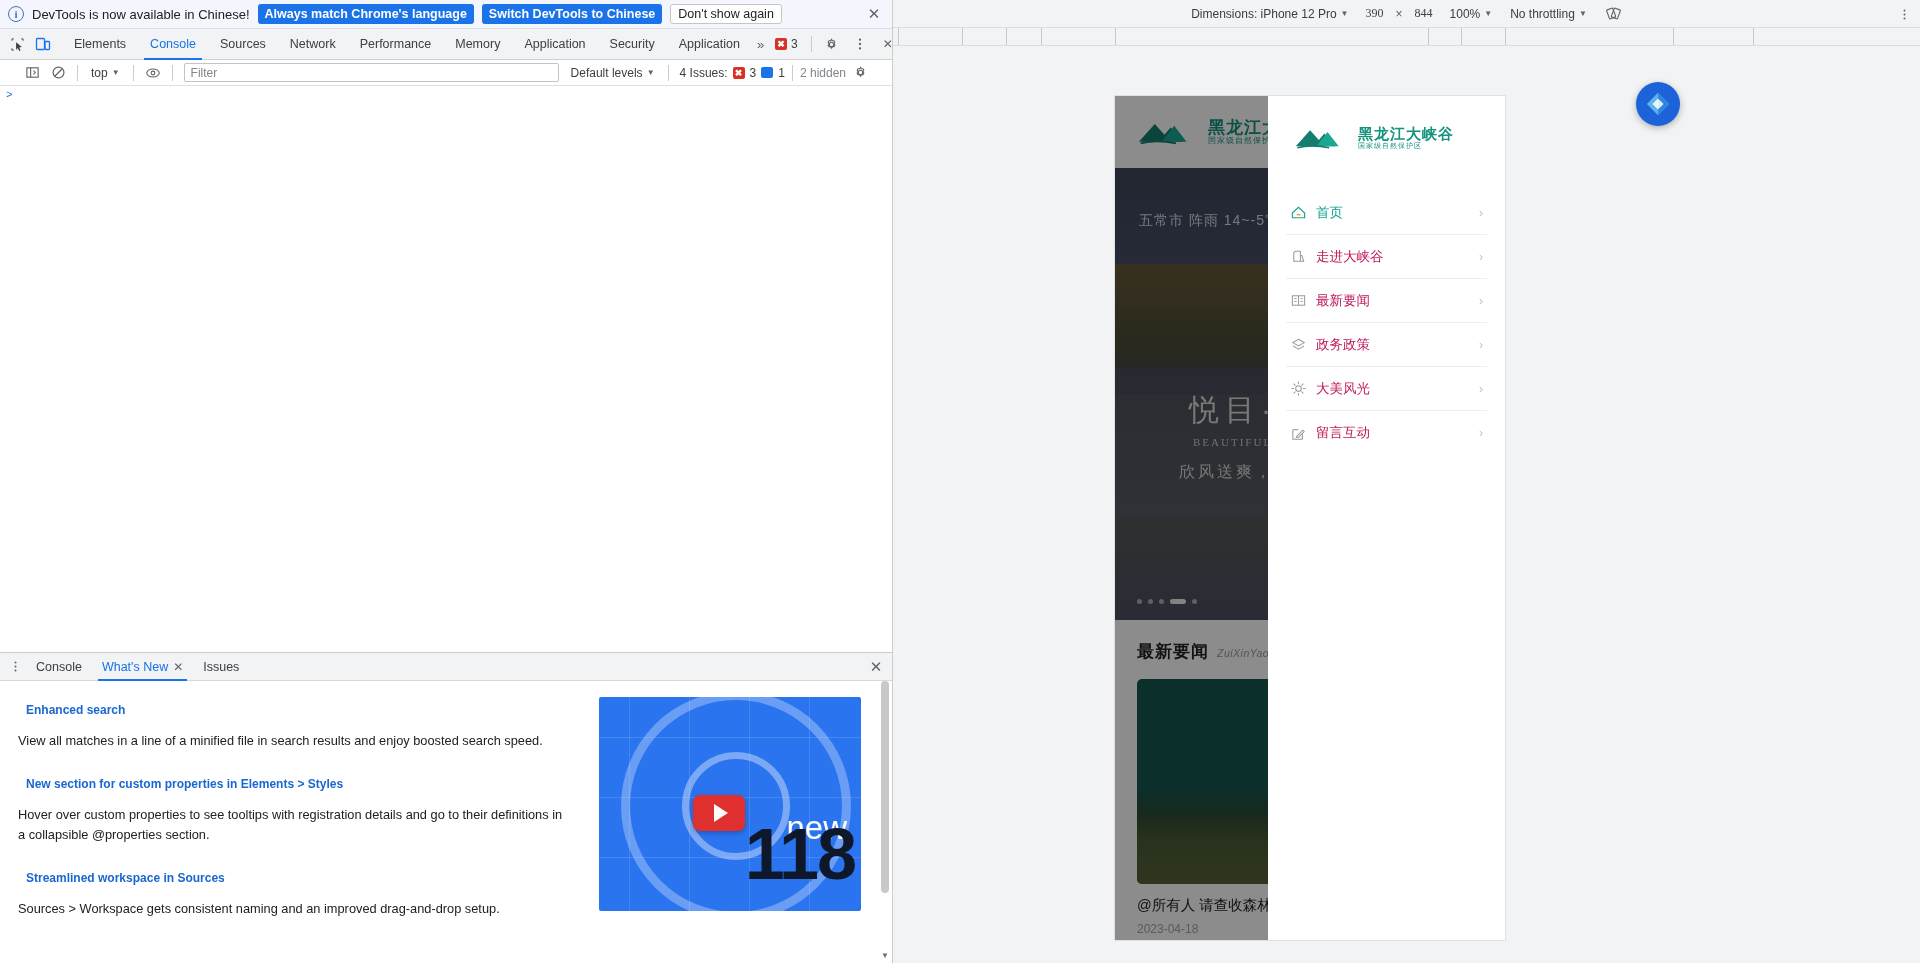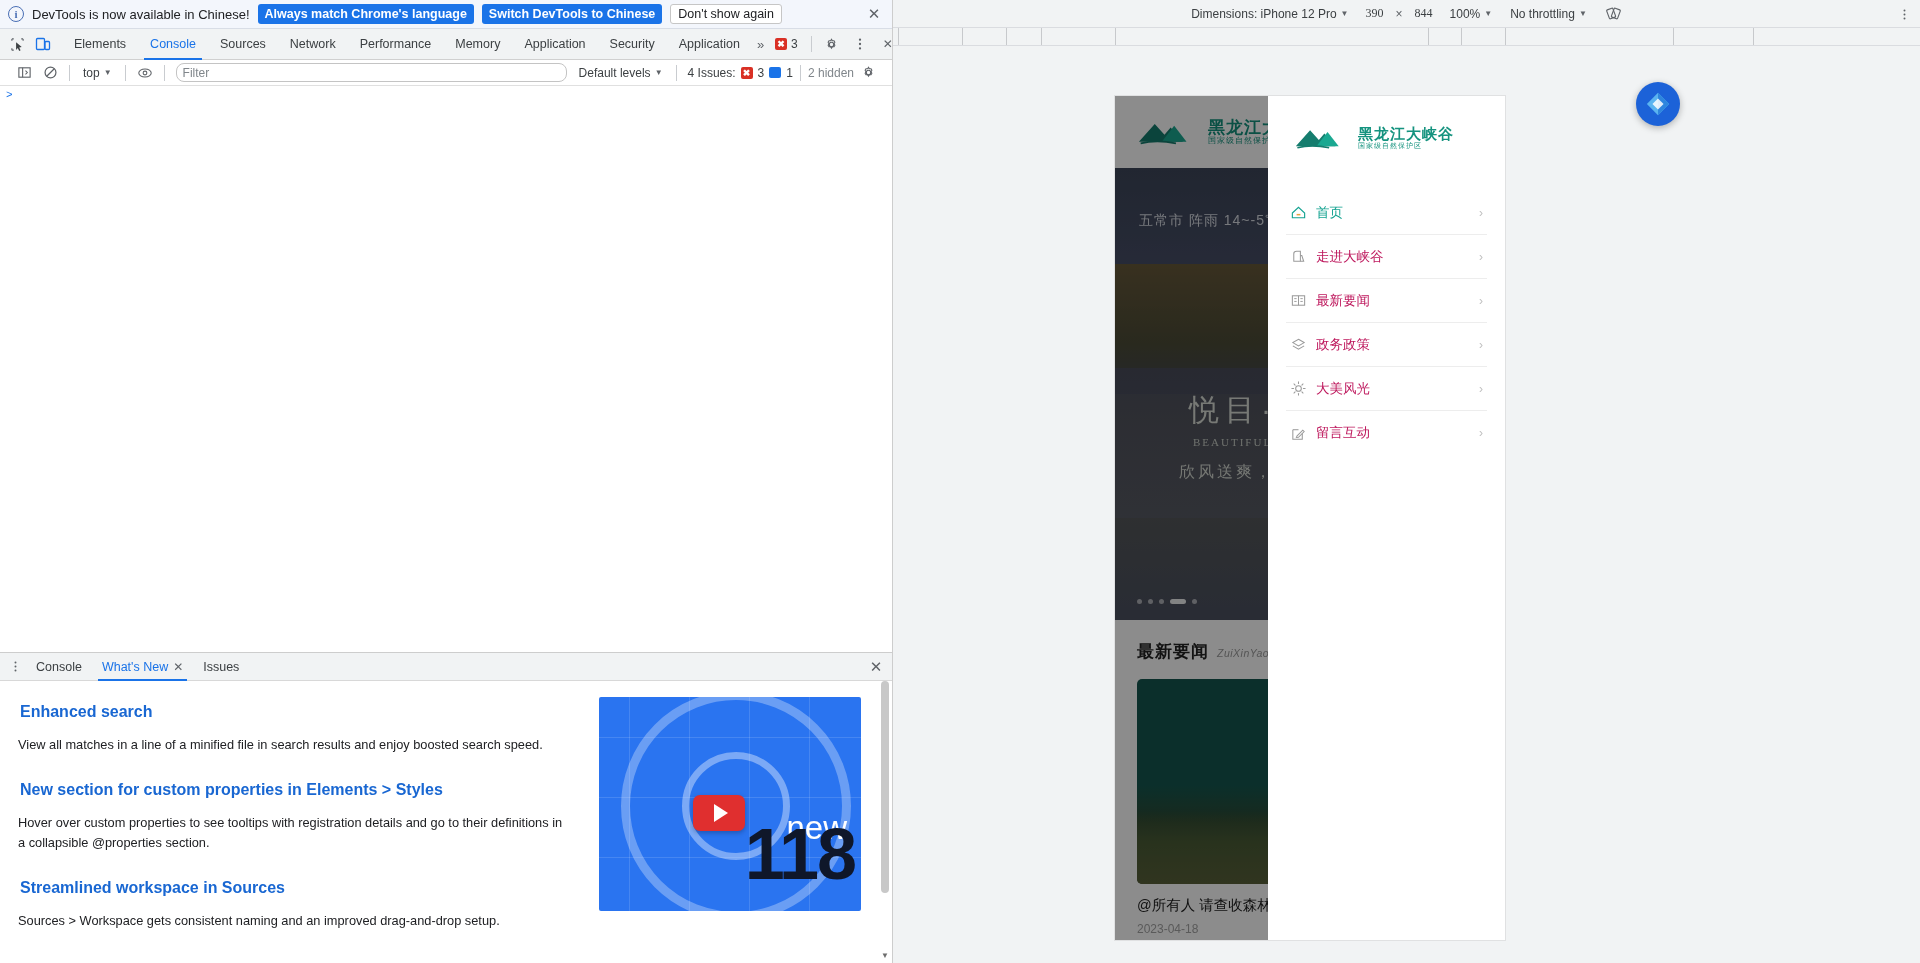--- a/index.html
+++ b/index.html
@@ -94,33 +94,33 @@
   .sq-info {
     width:12px;height:11px;background:#1a73e8;border-radius:2px;
     display:flex;align-items:center;justify-content:center;color:#fff;font-size:9px;
   }
   .vdiv { width:1px; height:16px; background:#c9ccd0; margin:0 5px; }
 
   
   .ctoolbar {
     height:26px; min-height:26px;
     background:#fff; border-bottom:1px solid #e0e0e0;
-    display:flex; align-items:center; padding:0 12px; gap:2px;
+    display:flex; align-items:center; padding:0 20px; gap:2px;
   }
   .ct-btn {
     width:24px;height:22px;display:flex;align-items:center;justify-content:center;
     color:#5f6368;cursor:pointer;flex:none;
   }
   .ctx-select {
     display:flex;align-items:center;gap:4px;font-size:12px;color:#3c4043;
     padding:0 6px;cursor:pointer;height:22px;
   }
   .caret { font-size:8px; color:#5f6368; }
   .filter-box {
-    flex:1; height:19px; border:1px solid #c4c4c4; border-radius:8px;
+    flex:1; height:19px; border:1px solid #c4c4c4; border-radius:2px;
     margin:0 4px; padding:0 6px; font-size:12px; color:#80868b;
     display:flex; align-items:center; background:#fff;
     max-width:412px;
   }
   .levels {
     display:flex;align-items:center;gap:4px;font-size:12px;color:#3c4043;
     padding:0 6px;cursor:pointer;white-space:nowrap;
   }
   .issues-sum { display:flex;align-items:center;gap:5px;font-size:12px;color:#3c4043;
     padding-left:4px; white-space:nowrap; cursor:pointer; }
@@ -161,21 +161,21 @@
   .drawer-close { margin-left:auto; width:24px;height:24px;display:flex;
     align-items:center;justify-content:center;color:#5f6368;font-size:15px;cursor:pointer;}
 
   .wn-subtitle {
     height:26px; min-height:26px; display:flex; align-items:center;
     padding:0 14px; font-size:12.5px; color:#202124;
     background:#f8f9fa; border-bottom:1px solid #e4e6e8;
   }
   .wn-body { flex:1; overflow:hidden; padding:22px 18px 0 18px; position:relative; display:flex; }
   .wn-col { width:580px; }
-  .wn-h { color:#1967d2; font-size:16px; font-weight:bold; margin:0 0 14px 2px; }
+  .wn-h { color:#1967d2; font-size:12px; font-weight:bold; margin:0 0 14px 8px; }
   .wn-p { color:#202124; font-size:12.8px; line-height:20px; margin:0 0 26px 0; max-width:545px;}
   .wn-img {
     position:absolute; left:599px; top:16px; width:262px; height:214px;
     background:#2a74f0; border-radius:2px; overflow:hidden;
   }
   .wn-img .chrome-ring {
     position:absolute; width:230px;height:230px;border-radius:50%;
     border:9px solid rgba(255,255,255,0.30); left:22px; top:-6px;
   }
   .wn-img .chrome-inner {

